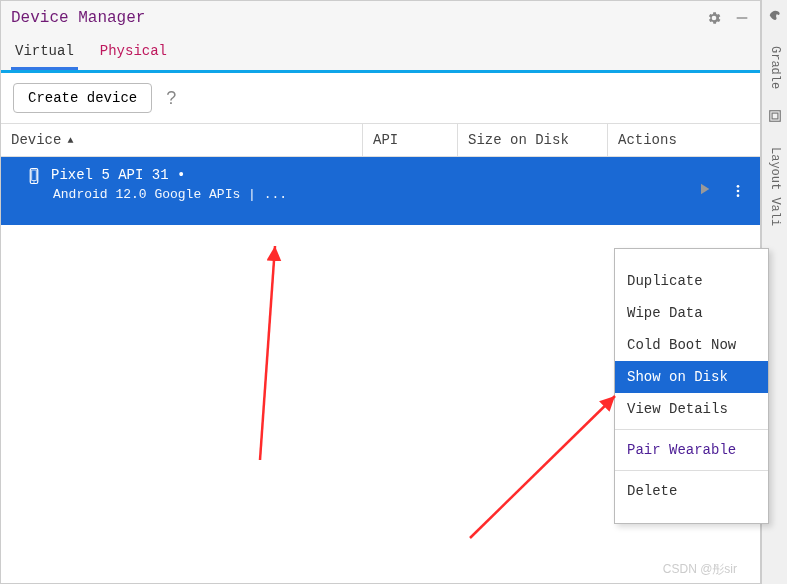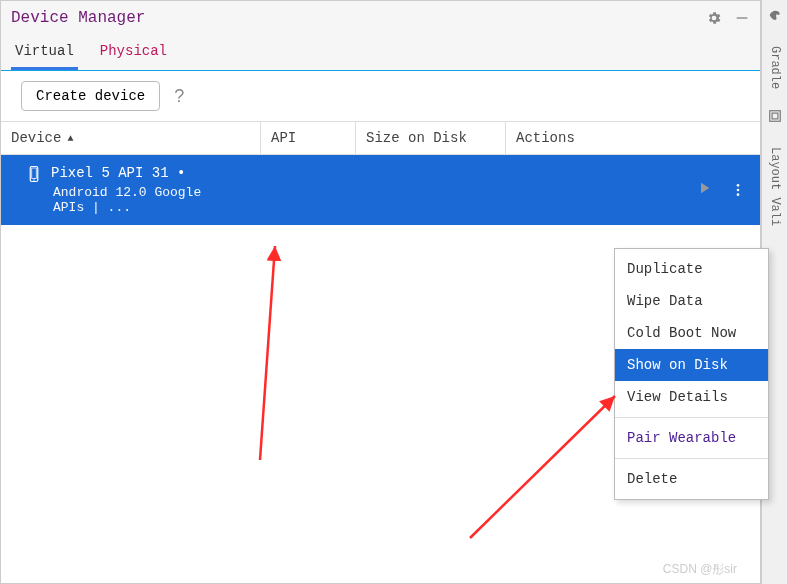--- a/index.html
+++ b/index.html
@@ -29,36 +29,36 @@
   align-items: center;
   padding: 8px 10px;
   background: #f6f6f6;
 }
 .titlebar-title { flex: 1; font-size: 16px; color: #701a75; }
 .titlebar-actions { display: flex; gap: 12px; align-items: center; }
 .icon-btn { cursor: pointer; color: #888; display: inline-flex; align-items: center; justify-content: center; }
 .tabs {
   display: flex;
   padding: 0 10px;
-  border-bottom: 1px solid #0ea5e9;
+  border-bottom: 3px solid #0ea5e9;
 }
 .tab {
   padding: 8px 4px;
   margin-right: 18px;
   cursor: pointer;
   color: #be185d;
 }
 .tab.active {
   border-bottom: 3px solid #3478e5;
   color: #333;
 }
 .toolbar {
   display: flex;
   align-items: center;
-  padding: 10px 20px;
+  padding: 10px 12px;
   background: #fff;
   gap: 14px;
 }
 .btn {
   border: 1px solid #bbb;
   background: #fff;
   padding: 6px 14px;
   border-radius: 4px;
   font-family: inherit;
   font-size: 14px;
@@ -81,21 +81,21 @@
 }
 .th {
   padding: 8px 10px;
   border-right: 1px solid #ddd;
   color: #444;
   display: flex;
   align-items: center;
   gap: 6px;
 }
 .th:last-child { border-right: none; }
-.col-device { width: 260px; }
+.col-device { width: 362px; }
 .col-api { width: 95px; }
 .col-size { width: 150px; }
 .col-actions { flex: 1; }
 .trow {
   display: flex;
 }
 .td {
   padding: 10px 24px;
   border-right: 1px solid transparent;
 }
@@ -147,21 +147,21 @@
 }
 .rail-icon { color: #777; }
 .context-menu {
   position: absolute;
   right: 18px;
   top: 248px;
   min-width: 155px;
   background: #fff;
   border: 1px solid #bbb;
   box-shadow: 3px 3px 6px rgba(0,0,0,0.15);
-  padding: 4px 0;
+  padding: 16px 0;
 }
 .menu-item {
   padding: 8px 12px;
   cursor: pointer;
   color: #333;
   white-space: nowrap;
 }
 .menu-item.highlight {
   background: #1a69d4;
   color: #fff;

